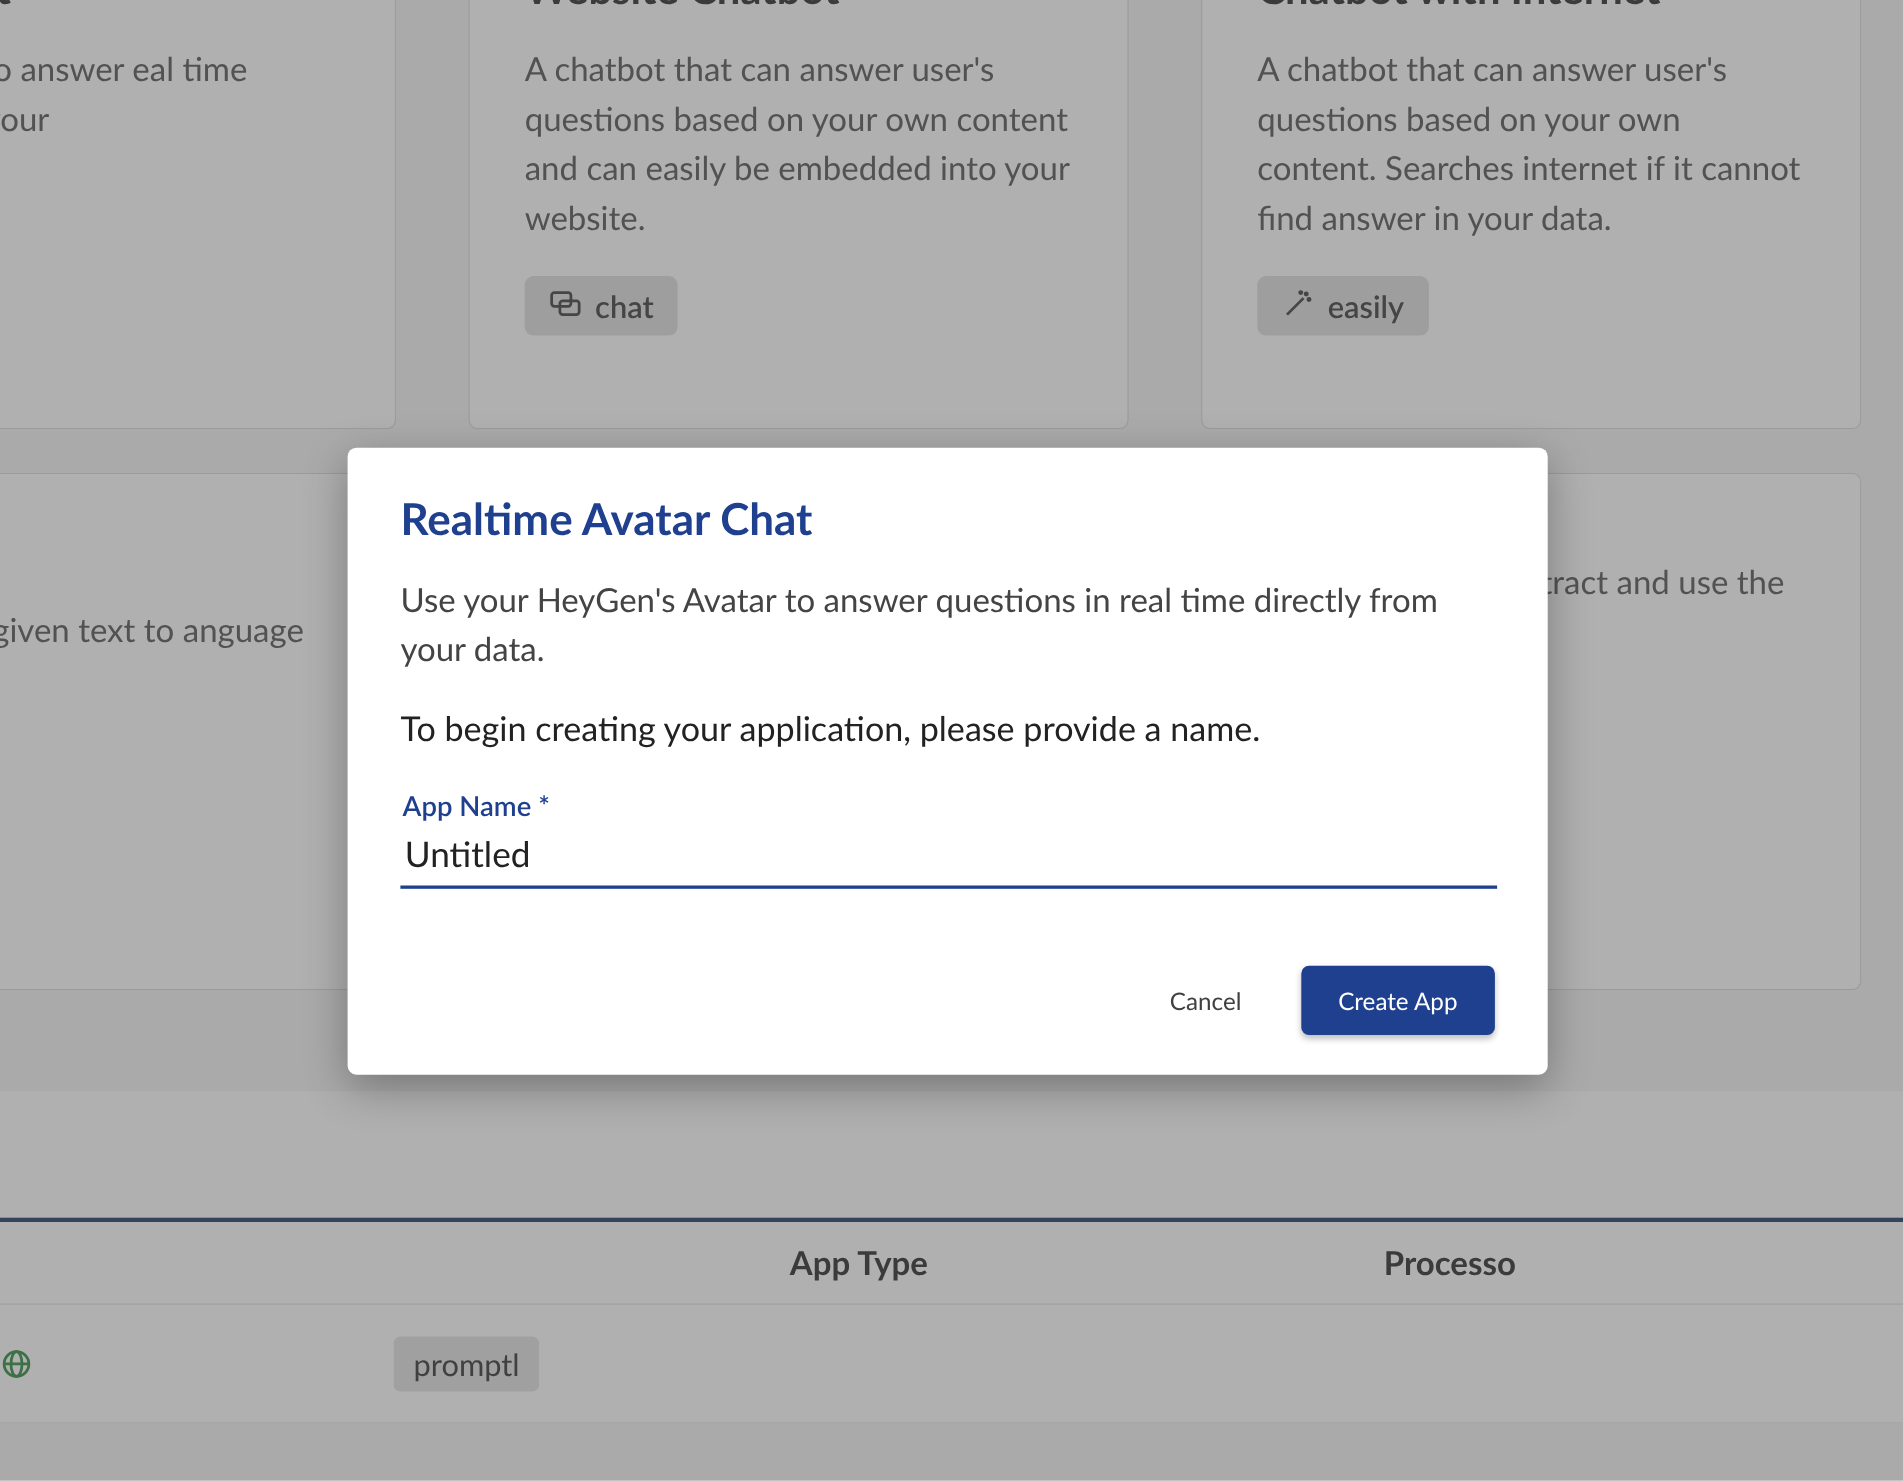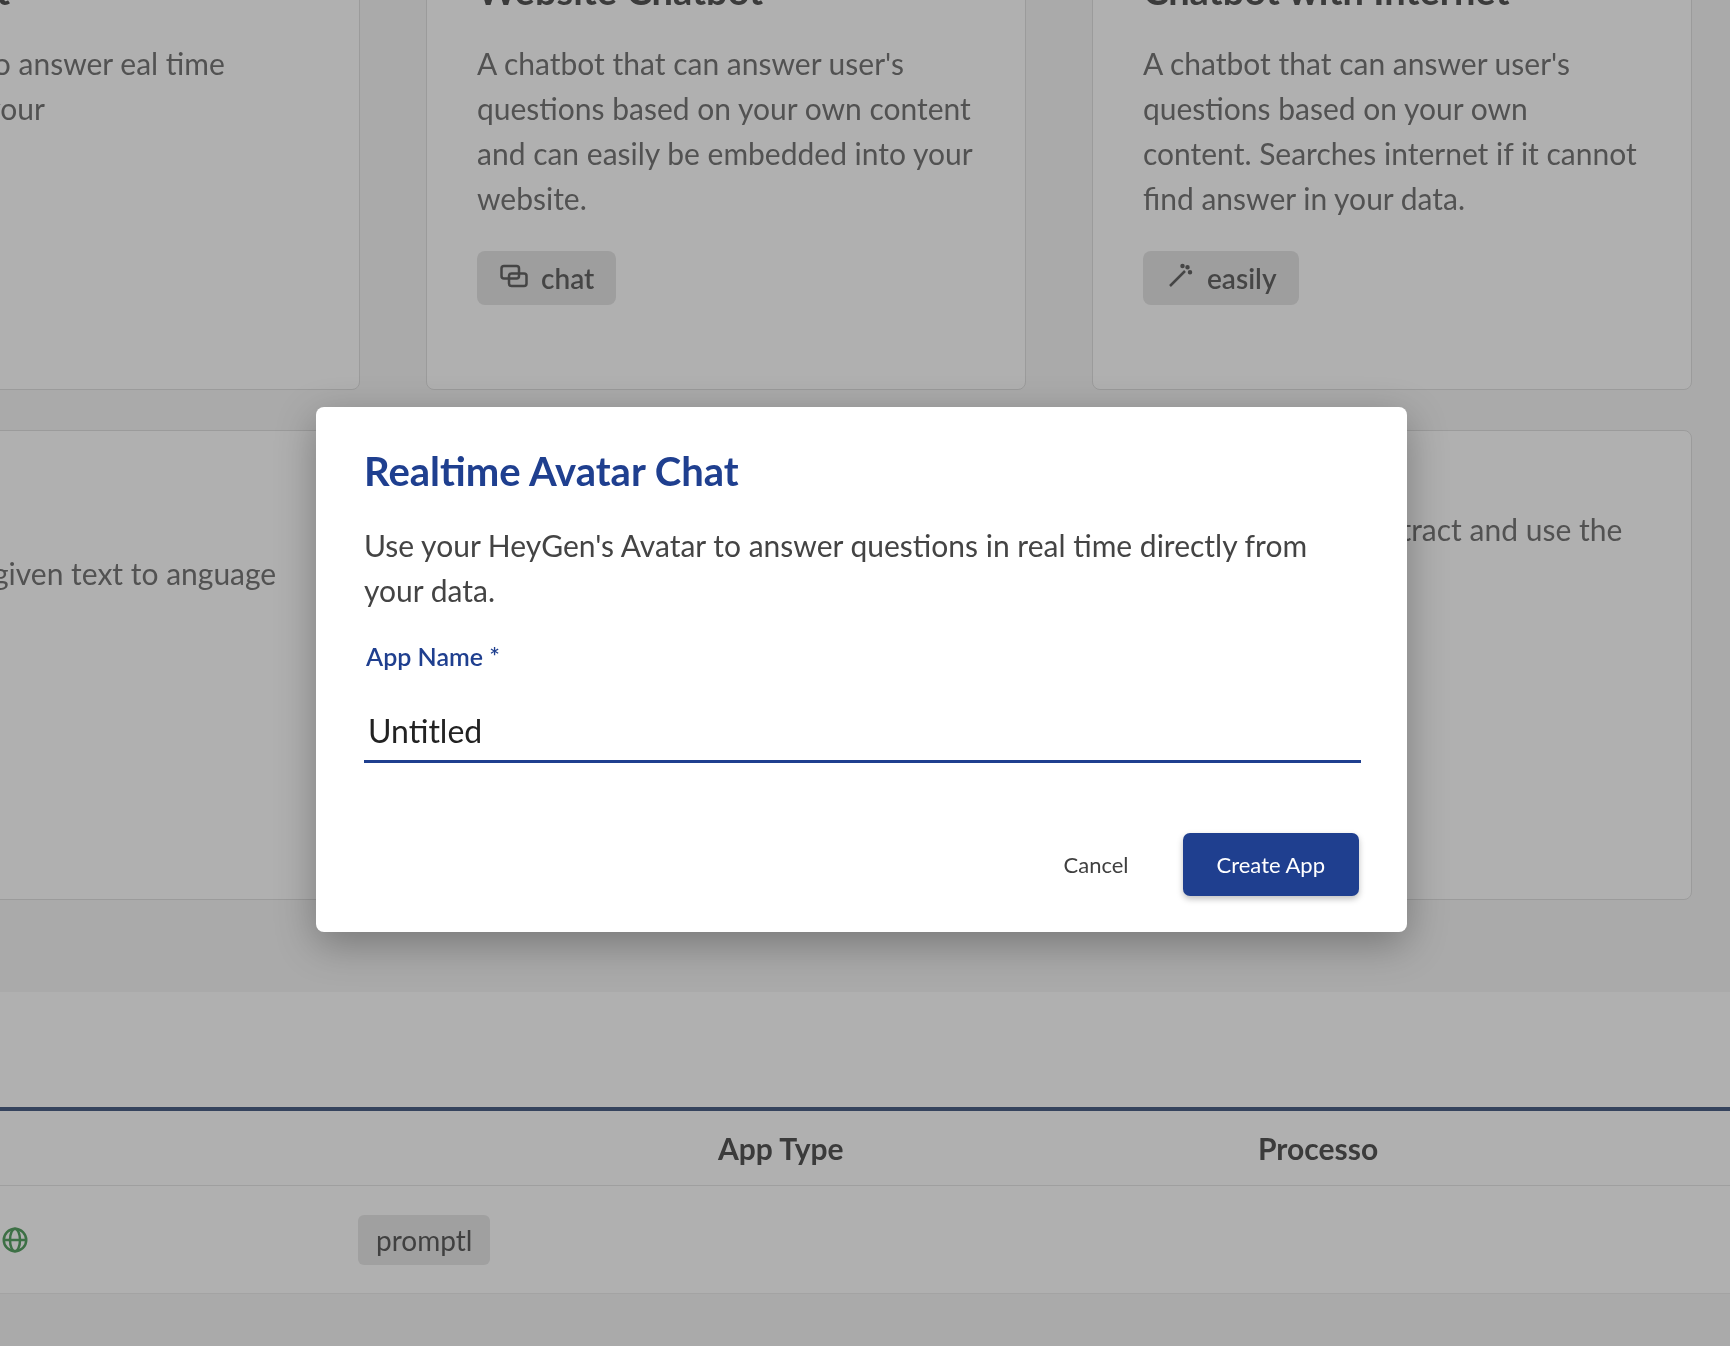--- a/index.html
+++ b/index.html
@@ -150,21 +150,20 @@
   .text-input {
     width: 997px;
     border: none;
     border-bottom: 3px solid #1f3f8f;
     font-size: 32px;
     padding: 6px 4px 10px 4px;
     outline: none;
     color: #222;
     background: transparent;
     font-family: inherit;
-    margin-top: 32px;
   }
   .modal-actions {
     display: flex;
     justify-content: flex-end;
     gap: 44px;
     margin-top: 70px;
     align-items: center;
   }
   .btn-cancel {
     background: none;
@@ -258,19 +257,20 @@
     </div>
   </div>
 
 </div>
 
 <div class="overlay"></div>
 
 <div class="modal">
   <div class="modal-title">Realtime Avatar Chat</div>
   <div class="modal-desc">Use your HeyGen's Avatar to answer questions in real time directly from your data.</div>
+  <div class="modal-instr">To begin creating your application, please provide a name.</div>
   <div class="field-label">App Name *</div>
   <input class="text-input" type="text" value="Untitled" style="">
   <div class="modal-actions">
     <button class="btn-cancel">Cancel</button>
     <button class="btn-primary">Create App</button>
   </div>
 </div>
 
 </body></html>

